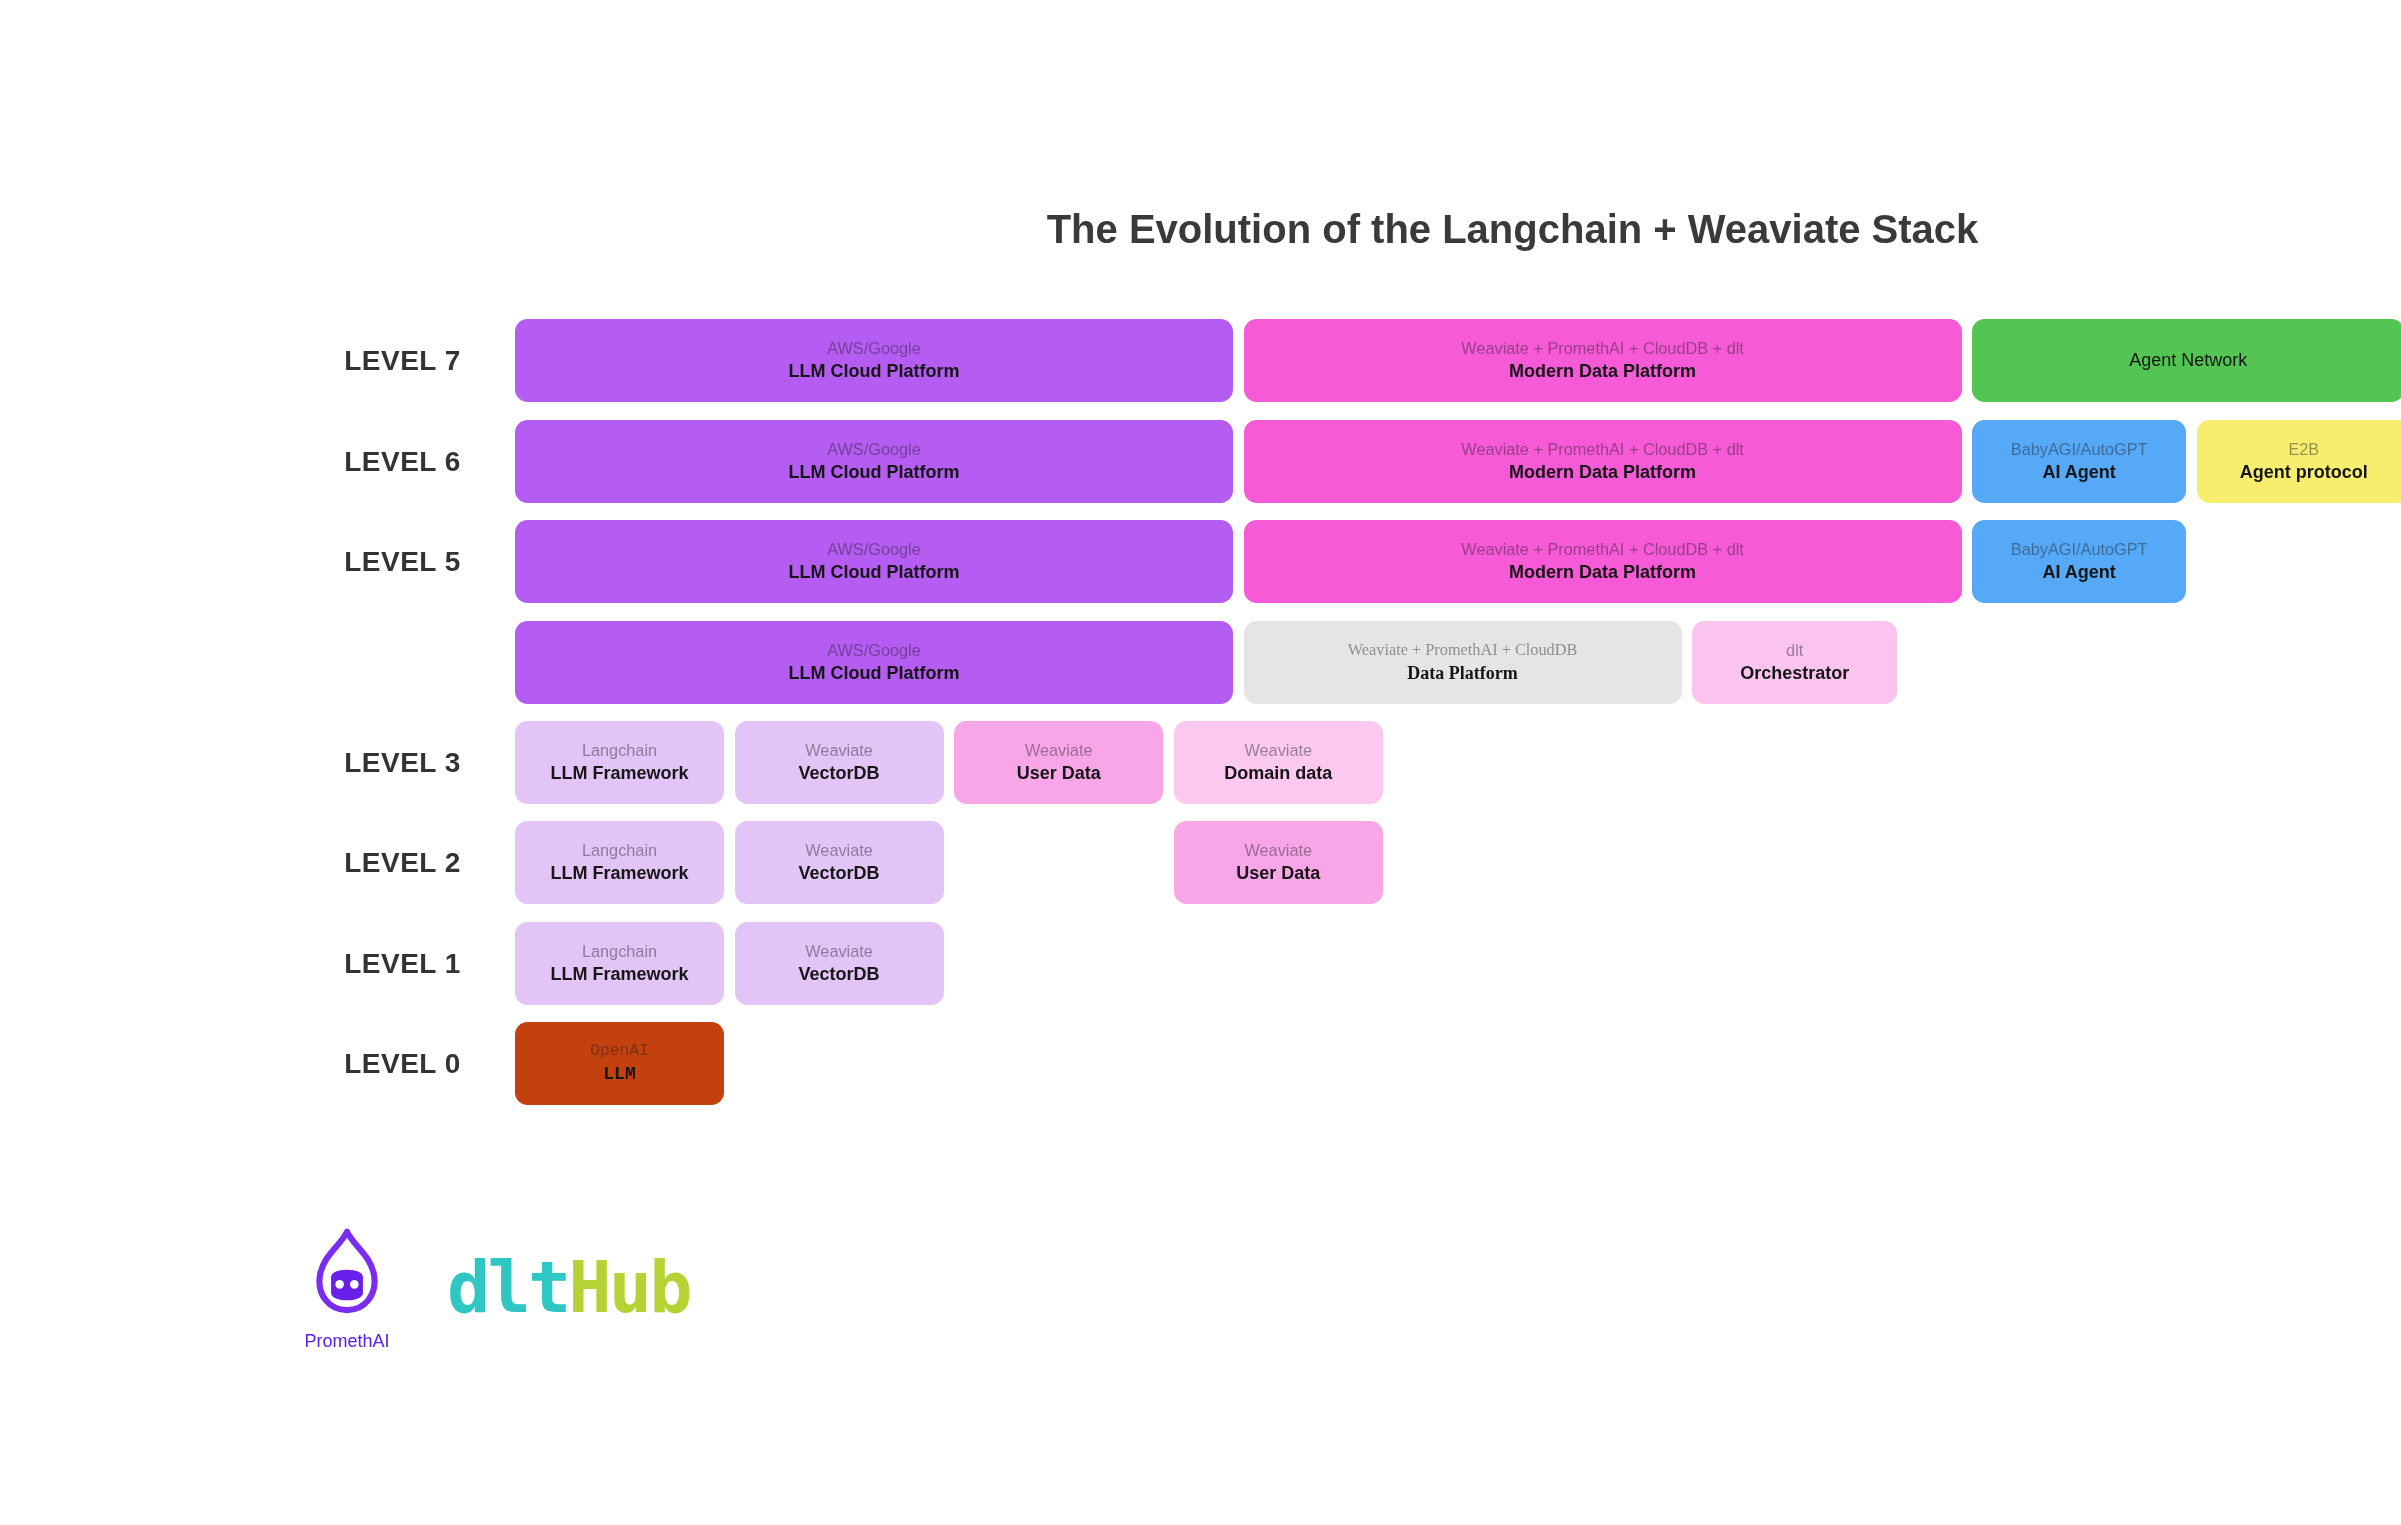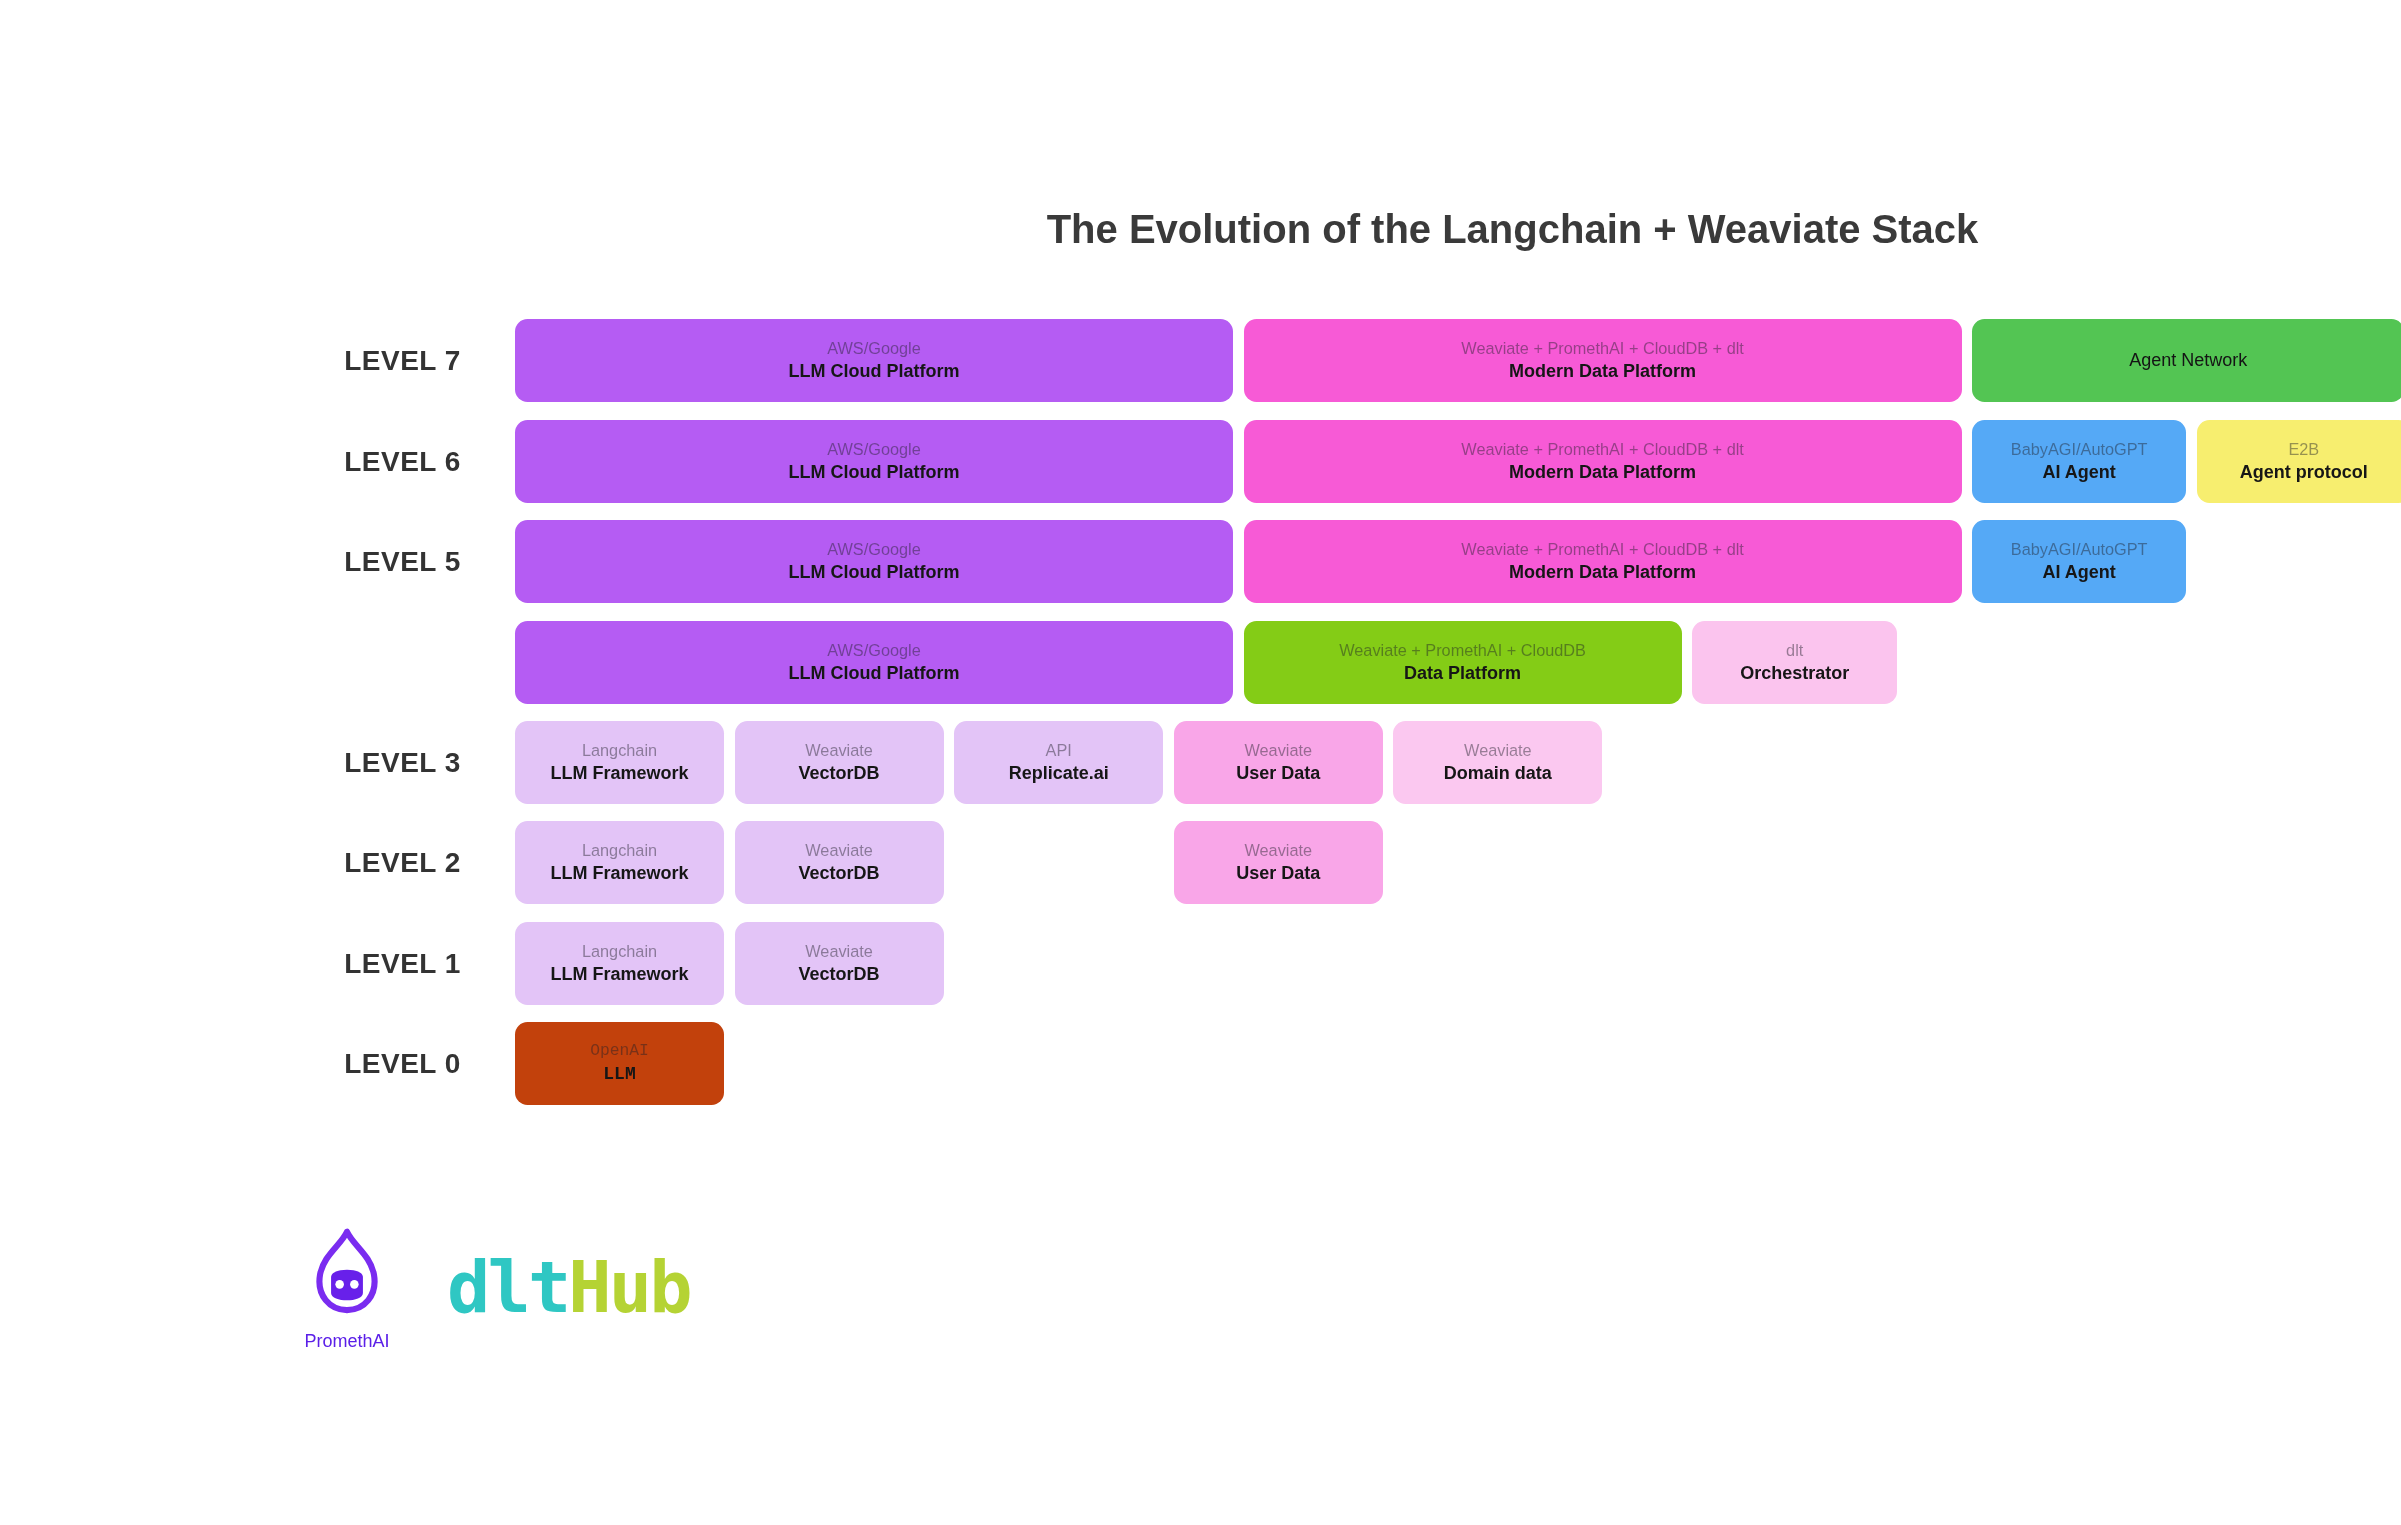--- a/index.html
+++ b/index.html
@@ -107,44 +107,40 @@
             <div class="bottom">AI Agent</div>
           </div>
         </div>
       </div>
       <div class="row" style="top: 621px;">
         <div class="blocks">
           <div class="block w-wide" style="background: rgb(181, 92, 243);">
             <div class="top">AWS/Google</div>
             <div class="bottom">LLM Cloud Platform</div>
           </div>
-          <div class="block w-medium" style="background: #84cc16;">
+          <div class="block w-medium" style="background: #e5e5e5; font-family: Liberation Serif, serif;">
             <div class="top">Weaviate + PromethAI + CloudDB</div>
             <div class="bottom">Data Platform</div>
           </div>
           <div class="block w-dlt" style="background: rgb(251, 196, 238);">
             <div class="top">dlt</div>
             <div class="bottom">Orchestrator</div>
           </div>
         </div>
       </div>
       <div class="row" style="top: 721px;">
         <div class="lvl">LEVEL 3</div>
         <div class="blocks">
           <div class="block w-small" style="background: rgb(227, 196, 247);">
             <div class="top">Langchain</div>
             <div class="bottom">LLM Framework</div>
           </div>
           <div class="block w-small" style="background: rgb(227, 196, 247);">
             <div class="top">Weaviate</div>
             <div class="bottom">VectorDB</div>
-          </div>
-          <div class="block w-small" style="background: rgb(227, 196, 247);">
-            <div class="top">API</div>
-            <div class="bottom">Replicate.ai</div>
           </div>
           <div class="block w-small" style="background: rgb(249, 166, 232);">
             <div class="top">Weaviate</div>
             <div class="bottom">User Data</div>
           </div>
           <div class="block w-small" style="background: rgb(251, 200, 240);">
             <div class="top">Weaviate</div>
             <div class="bottom">Domain data</div>
           </div>
         </div>

